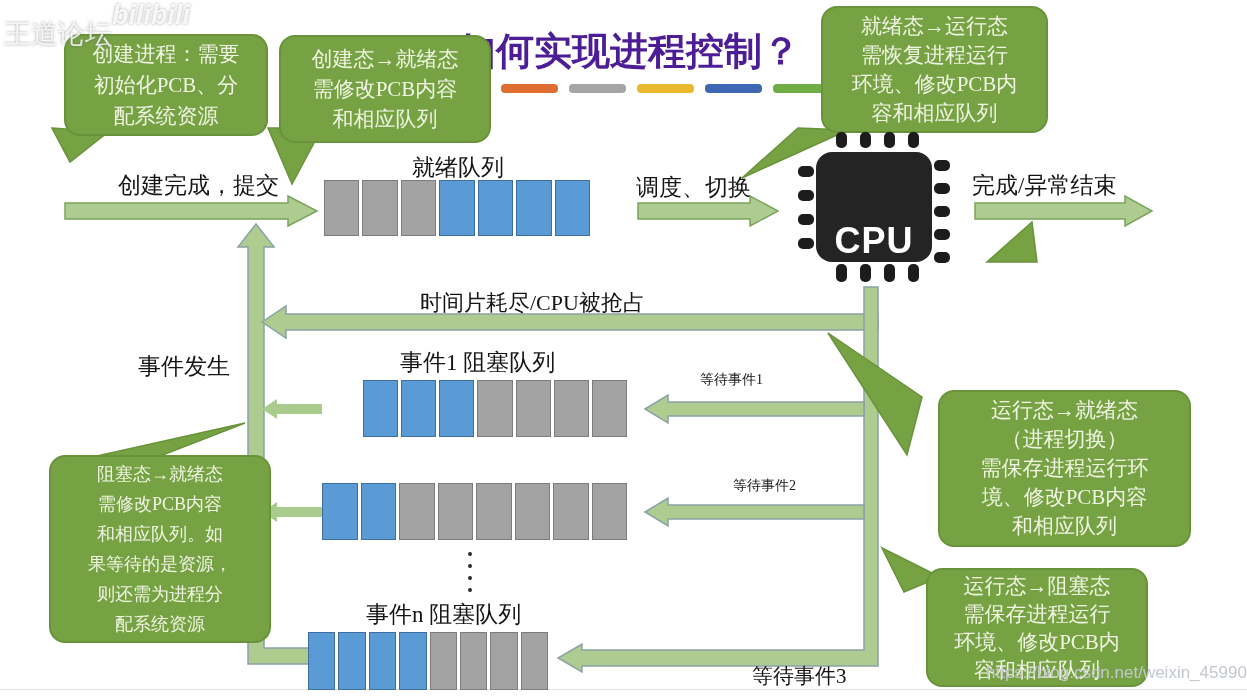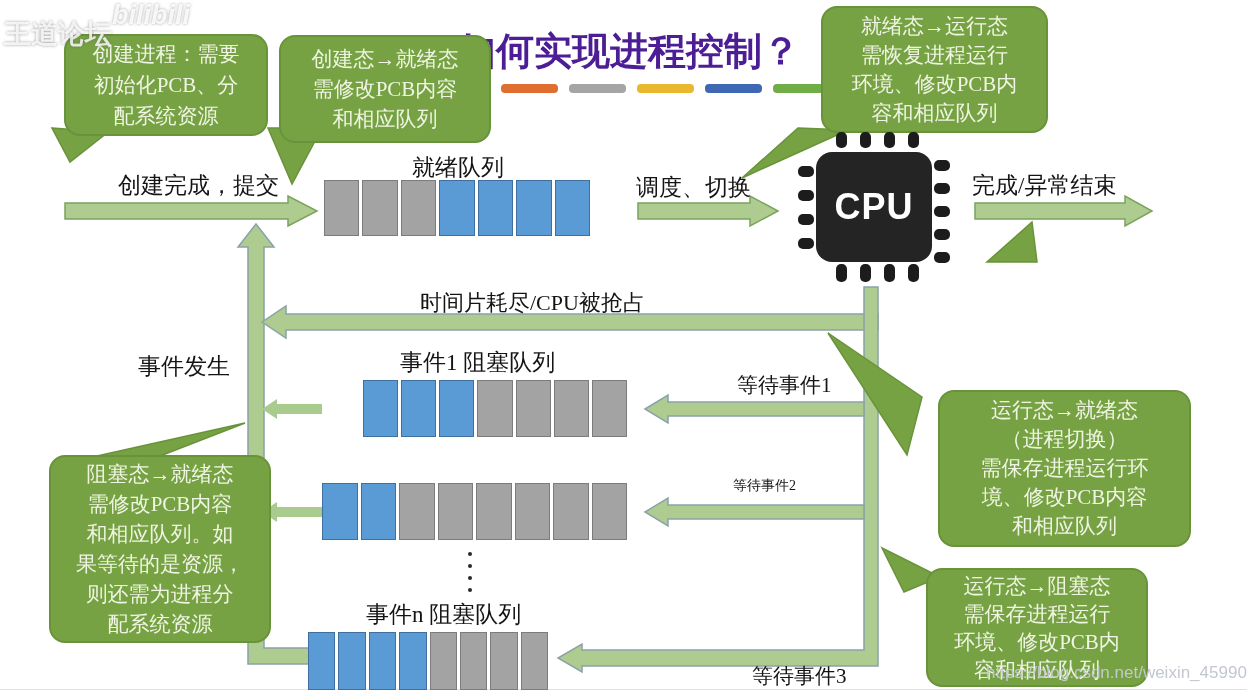--- a/index.html
+++ b/index.html
@@ -17,21 +17,21 @@
   .cpu-body{position:absolute;z-index:2;background:#242424;border-radius:16px;
             display:flex;align-items:center;justify-content:center;}
   .cpu-body span{color:#fff;font-family:"Liberation Sans","DejaVu Sans",sans-serif;
                  font-weight:bold;font-size:36px;letter-spacing:1px;}
   .pin{position:absolute;z-index:2;background:#1c1c1c;border-radius:5px;}
   .divider{position:absolute;left:460px;top:84px;z-index:1;display:flex;gap:11px;}
   .divider .seg{height:9px;border-radius:4px;}
   .dots{position:absolute;left:468px;top:552px;z-index:2;display:flex;flex-direction:column;gap:8px;}
   .dots i{width:4px;height:4px;border-radius:50%;background:#2a2a2a;}
   .wm{position:absolute;z-index:5;font-family:"Liberation Sans","DejaVu Sans",sans-serif;}
-  .wm-forum{left:4px;top:16px;font-size:27px;font-weight:bold;color:rgba(255,255,255,0.82);
+  .wm-forum{left:4px;top:16px;font-size:27px;font-weight:normal;color:rgba(255,255,255,0.82);
             text-shadow:0 0 3px rgba(90,90,90,0.6);}
   .wm-bili{left:112px;top:0px;font-size:27px;font-weight:bold;font-style:italic;
            color:rgba(255,255,255,0.88);text-shadow:0 0 3px rgba(90,90,90,0.55);}
   .wm-url{left:986px;top:663px;font-size:17px;color:#c3c7cf;}
   .bottom-line{position:absolute;left:0;top:689px;width:1247px;height:1px;background:#e2e2e2;z-index:0;}
 </style>
 </head>
 <body>
 
 <div id="stage">
@@ -87,33 +87,33 @@
 容和相应队列</div>
   <div class="bubble" style="left:907px;top:390px;width:253px;height:157px;font-size:21px;line-height:29px;">运行态→就绪态
 （进程切换）
 需保存进程运行环
 境、修改PCB内容
 和相应队列</div>
   <div class="bubble" style="left:895px;top:568px;width:222px;height:119px;font-size:21px;line-height:28px;">运行态→阻塞态
 需保存进程运行
 环境、修改PCB内
 容和相应队列</div>
-  <div class="bubble" style="left:18px;top:455px;width:222px;height:188px;font-size:21px;line-height:30px;">阻塞态→就绪态
+  <div class="bubble" style="left:18px;top:455px;width:222px;height:188px;font-size:18px;line-height:30px;">阻塞态→就绪态
 需修改PCB内容
 和相应队列。如
 果等待的是资源，
 则还需为进程分
 配系统资源</div>
 
   <div class="lbl" style="left:636px;top:172px;font-size:23px;">调度、切换</div>
   <div class="lbl" style="left:118px;top:170px;font-size:23px;">创建完成，提交</div>
   <div class="lbl" style="left:972px;top:170px;font-size:23px;">完成/异常结束</div>
   <div class="lbl" style="left:420px;top:288px;font-size:22px;">时间片耗尽/CPU被抢占</div>
   <div class="lbl" style="left:138px;top:351px;font-size:23px;">事件发生</div>
-  <div class="lbl" style="left:700px;top:371px;font-size:21px;margin-left:37px;">等待事件1</div>
+  <div class="lbl" style="left:700px;top:371px;font-size:14px;">等待事件1</div>
   <div class="lbl" style="left:733px;top:477px;font-size:14px;">等待事件2</div>
   <div class="lbl" style="left:752px;top:626px;font-size:21px;margin-top:36px;">等待事件3</div>
 
   <div class="lbl" style="left:412px;top:152px;font-size:23px;">就绪队列</div>
   <div class="lbl" style="left:400px;top:347px;font-size:23px;">事件1 阻塞队列</div>
   <div class="lbl" style="left:366px;top:599px;font-size:23px;">事件n 阻塞队列</div>
 
   <div class="queue" style="left:324px;top:180px;width:266px;height:56px;">
       <div class="cell gray"></div>
       <div class="cell gray"></div>
@@ -153,21 +153,21 @@
       <div class="cell gray"></div>
     </div>
 
   <div class="dots">
     <i></i>
     <i></i>
     <i></i>
     <i></i>
   </div>
 
-  <div class="cpu-body" style="left:816px;top:152px;width:116px;height:110px;">
+  <div class="cpu-body" style="left:816px;top:152px;width:116px;height:110px;align-items:flex-end;">
     <span>CPU</span>
   </div>
 
   <div class="pin" style="left:798px;top:166px;width:16px;height:11px;"></div>
   <div class="pin" style="left:798px;top:190px;width:16px;height:11px;"></div>
   <div class="pin" style="left:798px;top:214px;width:16px;height:11px;"></div>
   <div class="pin" style="left:798px;top:238px;width:16px;height:11px;"></div>
 
   <div class="pin" style="left:934px;top:160px;width:16px;height:11px;"></div>
   <div class="pin" style="left:934px;top:183px;width:16px;height:11px;"></div>

